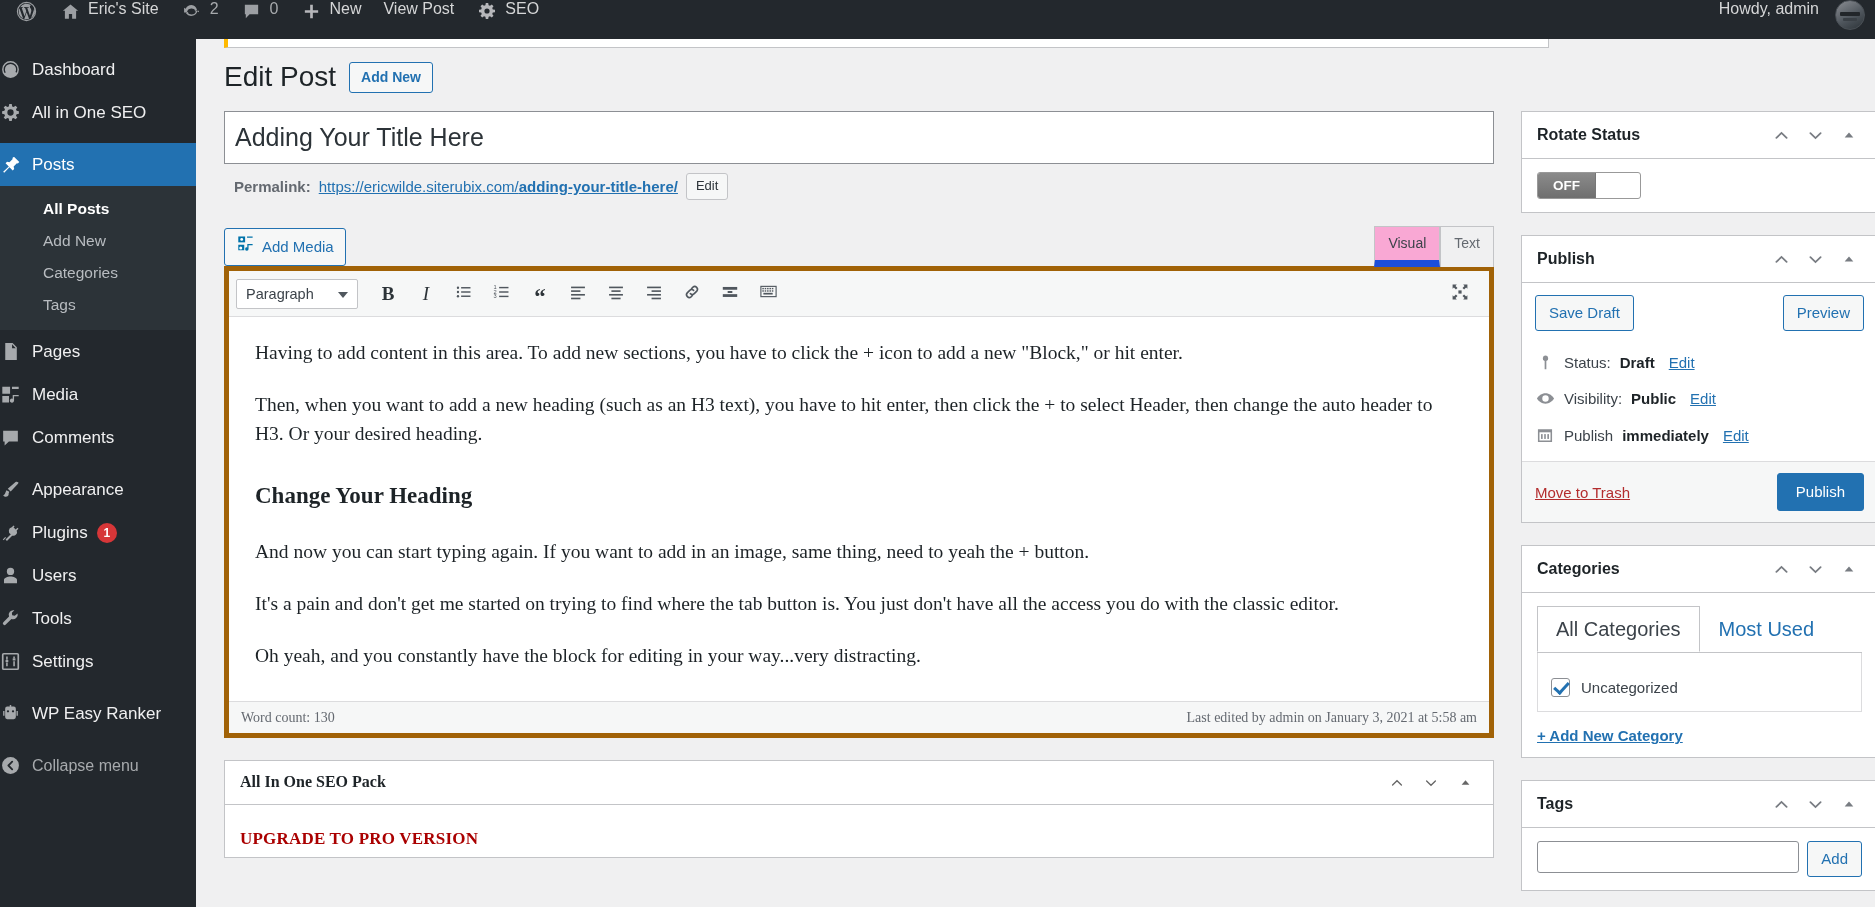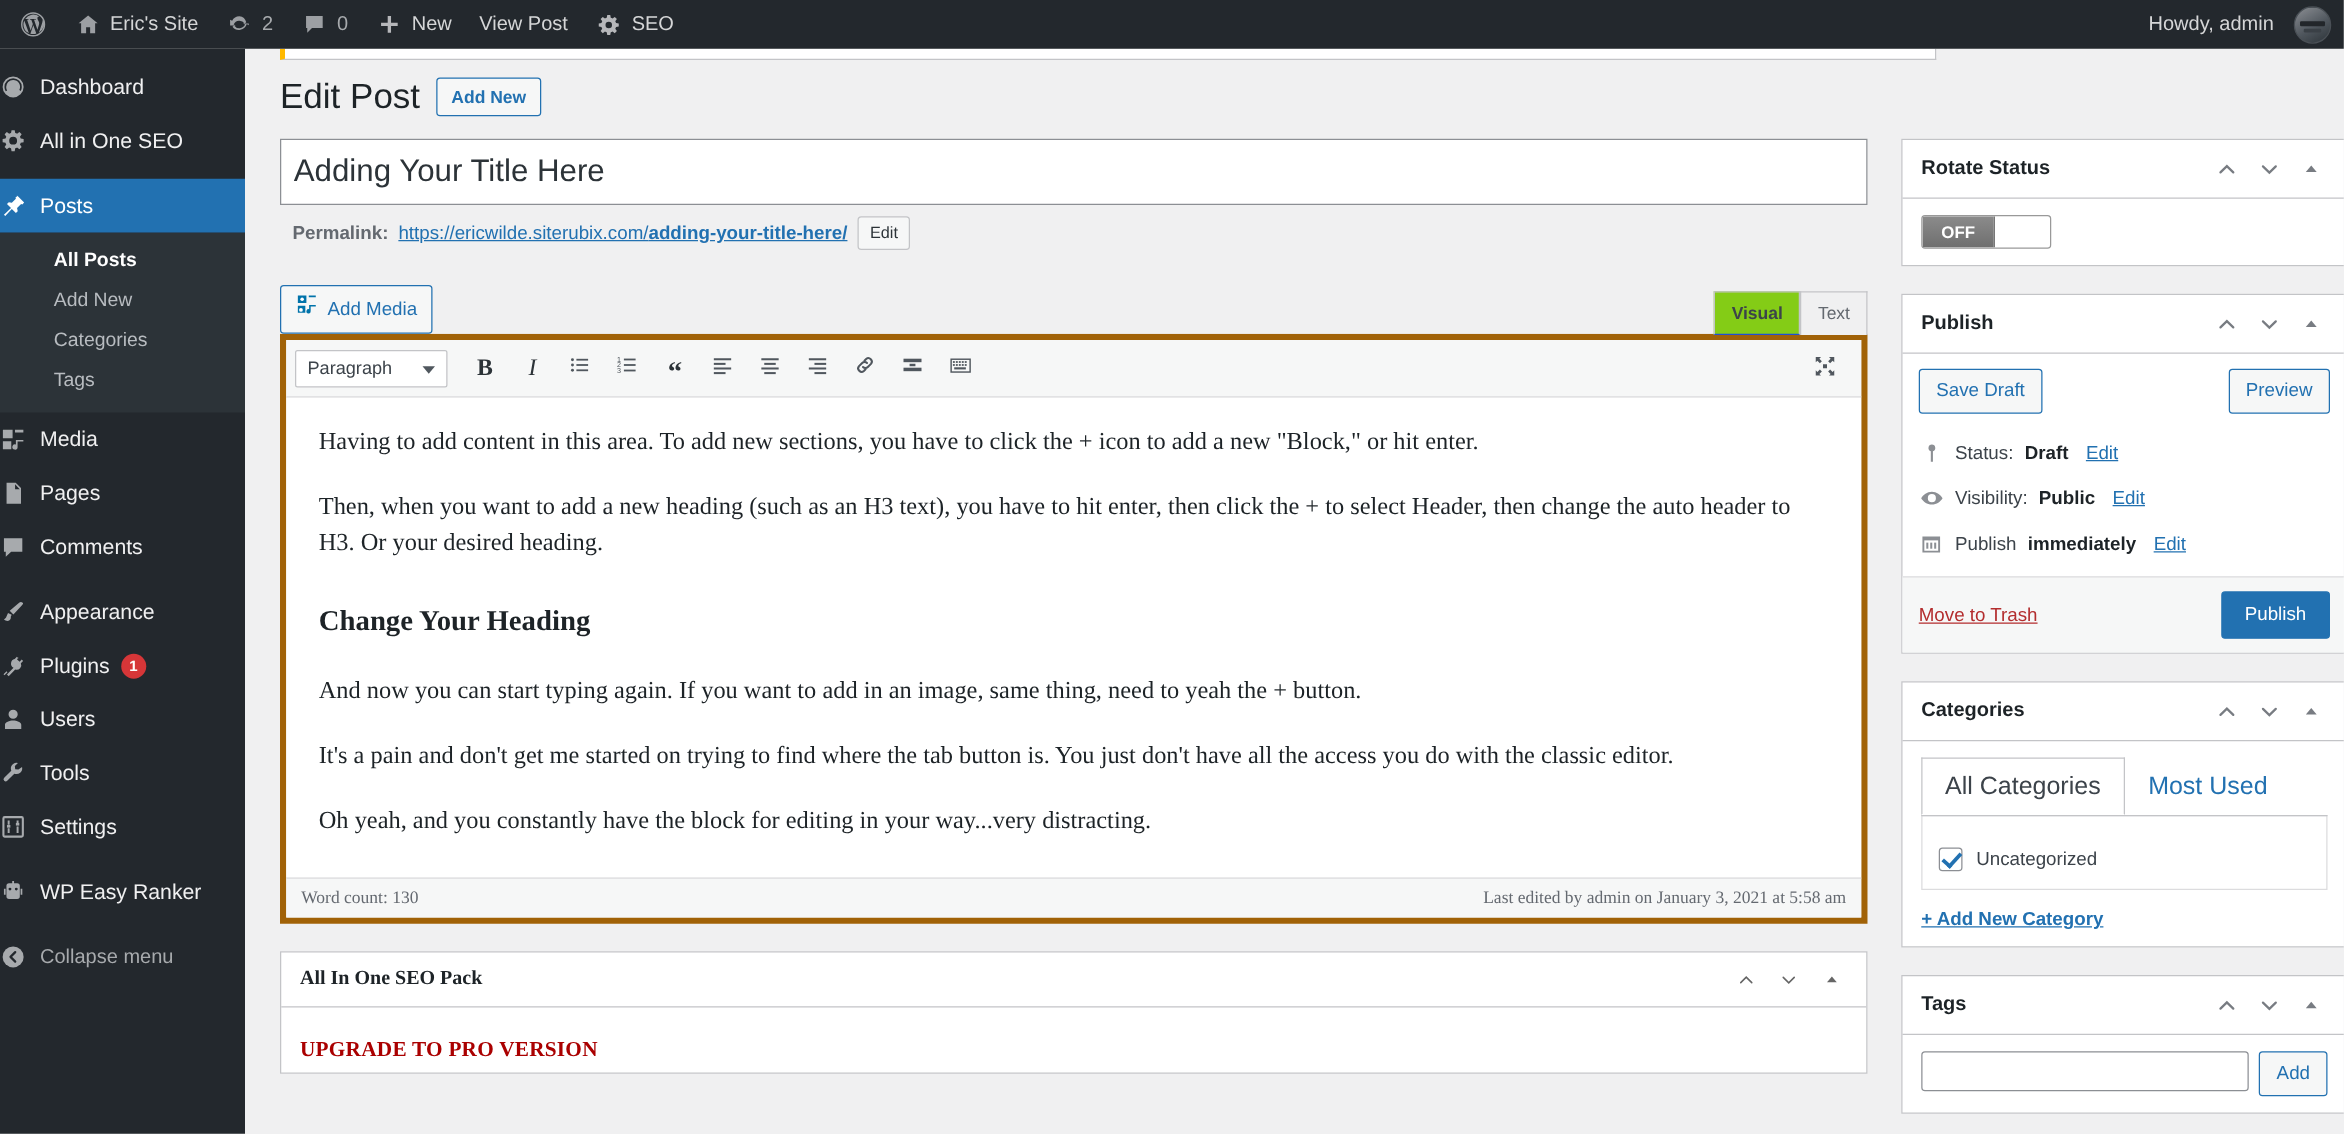--- a/index.html
+++ b/index.html
@@ -15,21 +15,21 @@
   }
 
   
   #adminbar {
     position:absolute; top:0; left:0; width:1875px; height:39px;
     background:#23282d; color:#c3c4c7;
     display:flex; align-items:center;
     font-size:16px; z-index:60;
   }
   .ab-item {
-    display:flex; align-items:center; gap:7px;
+    display:flex; align-items:flex-start; gap:7px;
     height:39px; padding:0 11px; color:#d5d6d7; cursor:pointer;
     white-space:nowrap;
   }
   .ab-left { display:flex; align-items:center; padding-left:4px; }
   .ab-right { margin-left:auto; display:flex; align-items:center; padding-right:6px;}
   .ab-ico { display:inline-flex; align-items:center; justify-content:center; width:22px; height:22px; opacity:.92;}
   .ab-ico svg { display:block; }
   .ab-count { color:#a7aaad; }
   .avatar {
     width:30px; height:30px; border-radius:50%;
@@ -133,21 +133,21 @@
     padding:5px 11px; background:#f6f7f7; color:#2271b1;
     border:1px solid #2271b1; border-radius:3px;
     font-size:15px; cursor:pointer; line-height:1.6;
   }
   .wp-editor-tabs { position:absolute; right:0; bottom:0; display:flex; }
   .wp-switch-editor {
     padding:5px 13px 6px; margin:0 0 -1px 0;
     background:#f0f0f1; border:1px solid #c3c4c7; border-bottom:none;
     color:#646970; font-size:14px; cursor:pointer; line-height:1.6;
   }
-  .wp-switch-editor.active { background:#84cc16; border-bottom:1px solid #1d4ed8; color:#3c434a;font-weight:bold; }
+  .wp-switch-editor.active { background:#f9a8d4; border-bottom:7px solid #1d4ed8; color:#3c434a; }
 
   #wp-content-wrap { border:5px solid #a16207; background:#f6f7f7; }
   .mce-toolbar {
     display:flex; align-items:center; gap:2px;
     height:46px; padding:0 7px; background:#f6f7f7;
     border-bottom:1px solid #dcdcde; position:relative;
   }
   .mce-btn {
     width:30px; height:30px; display:flex; align-items:center; justify-content:center;
     color:#50575e; cursor:pointer; border-radius:2px; margin:0 3px;
@@ -383,33 +383,33 @@
   <div class="submenu">
     <span class="sub-item current">All Posts</span>
     <span class="sub-item">Add New</span>
     <span class="sub-item">Categories</span>
     <span class="sub-item">Tags</span>
   </div>
 
   <div class="menu-item">
     <span class="mi-ico">
       <svg width="21" height="21" viewBox="0 0 20 20" fill="currentColor">
+        <path d="M5 2h7l4 4v12H5V2zm6.5 1.2V7H15l-3.5-3.8z"></path>
+      </svg>
+    </span>
+    <span class="mi-label">Pages</span>
+  </div>
+
+  <div class="menu-item">
+    <span class="mi-ico">
+      <svg width="21" height="21" viewBox="0 0 20 20" fill="currentColor">
         <path d="M2.2 2.6h7.4v6.6H2.2V2.6zm9.2 0h6.4v2.2h-6.4V2.6zM12 10.4h5.8v1.3H13.4v4.1a2 2 0 1 1-1.3-1.87V10.4zM2.2 11.4h6.4v6.1H2.2v-6.1z"></path>
       </svg>
     </span>
     <span class="mi-label">Media</span>
-  </div>
-
-  <div class="menu-item">
-    <span class="mi-ico">
-      <svg width="21" height="21" viewBox="0 0 20 20" fill="currentColor">
-        <path d="M5 2h7l4 4v12H5V2zm6.5 1.2V7H15l-3.5-3.8z"></path>
-      </svg>
-    </span>
-    <span class="mi-label">Pages</span>
   </div>
 
   <div class="menu-item">
     <span class="mi-ico">
       <svg width="21" height="21" viewBox="0 0 20 20" fill="currentColor">
         <path d="M3 3.5h14v10.2H8.5L4.4 17.5v-3.8H3V3.5z"></path>
       </svg>
     </span>
     <span class="mi-label">Comments</span>
   </div>

